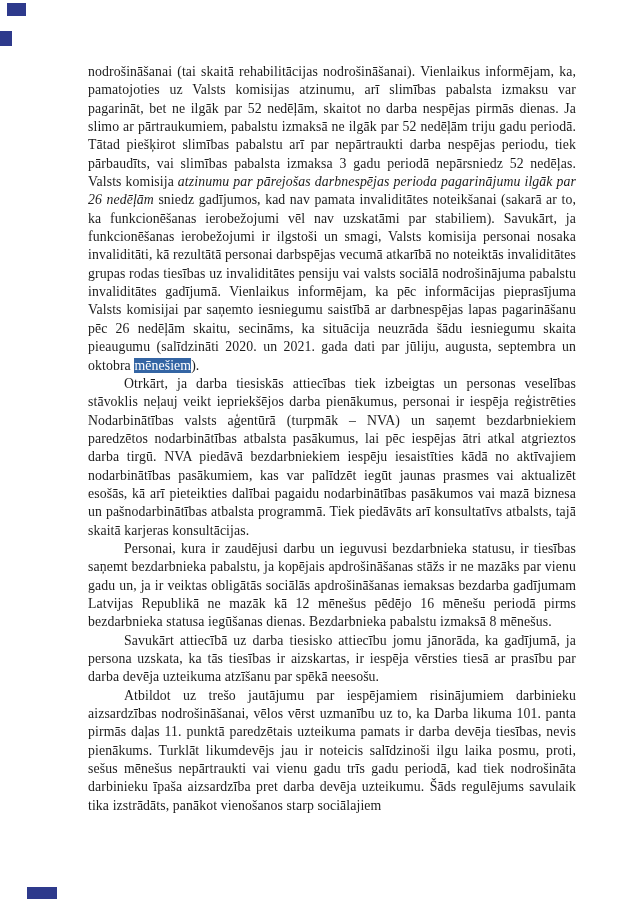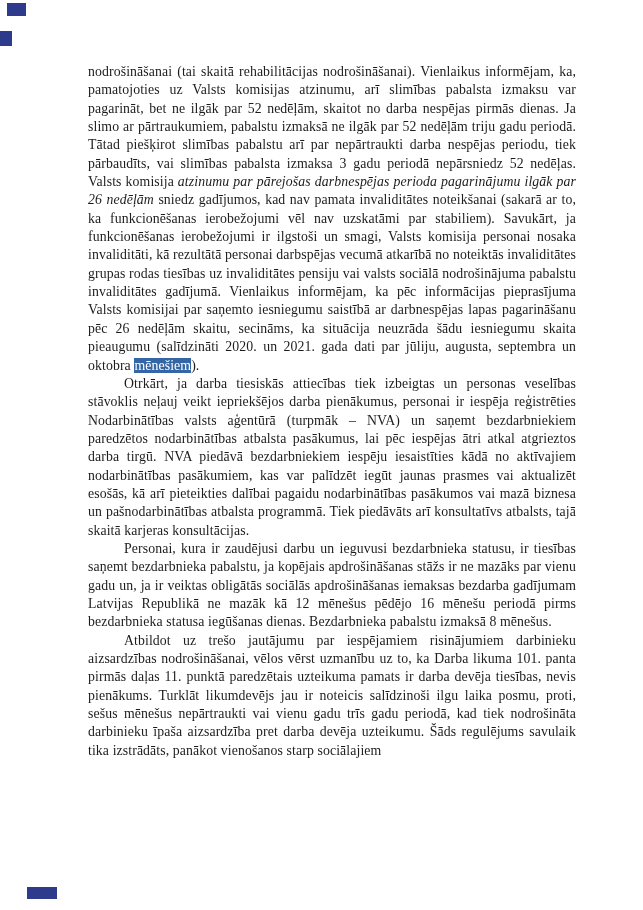--- a/index.html
+++ b/index.html
@@ -46,17 +46,18 @@
   <div class="redaction r3"></div>
 
   <div class="textblock">
 
     <p class="first"><span>nodrošināšanai (tai skaitā rehabilitācijas nodrošināšanai). Vienlaikus informējam, ka, pamatojoties uz Valsts komisijas atzinumu, arī slimības pabalsta izmaksu var pagarināt, bet ne ilgāk par 52 nedēļām, skaitot no darba nespējas pirmās dienas. Ja slimo ar pārtraukumiem, pabalstu izmaksā ne ilgāk par 52 nedēļām triju gadu periodā. Tātad piešķirot slimības pabalstu arī par nepārtraukti darba nespējas periodu, tiek pārbaudīts, vai slimības pabalsta izmaksa 3 gadu periodā nepārsniedz 52 nedēļas. Valsts komisija </span><i>atzinumu par pārejošas darbnespējas perioda pagarinājumu ilgāk par 26 nedēļām</i><span> sniedz gadījumos, kad nav pamata invaliditātes noteikšanai (sakarā ar to, ka funkcionēšanas ierobežojumi vēl nav uzskatāmi par stabiliem). Savukārt, ja funkcionēšanas ierobežojumi ir ilgstoši un smagi, Valsts komisija personai nosaka invaliditāti, kā rezultātā personai darbspējas vecumā atkarībā no noteiktās invaliditātes grupas rodas tiesības uz invaliditātes pensiju vai valsts sociālā nodrošinājuma pabalstu invaliditātes gadījumā. Vienlaikus informējam, ka pēc informācijas pieprasījuma Valsts komisijai par saņemto iesniegumu saistībā ar darbnespējas lapas pagarināšanu pēc 26 nedēļām skaitu, secināms, ka situācija neuzrāda šādu iesniegumu skaita pieaugumu (salīdzināti 2020. un 2021. gada dati par jūliju, augusta, septembra un oktobra </span><span class="hl">mēnešiem</span><span>).</span></p>
 
     <p><span>Otrkārt, ja darba tiesiskās attiecības tiek izbeigtas un personas veselības stāvoklis neļauj veikt iepriekšējos darba pienākumus, personai ir iespēja reģistrēties Nodarbinātības valsts aģentūrā (turpmāk – NVA) un saņemt bezdarbniekiem paredzētos nodarbinātības atbalsta pasākumus, lai pēc iespējas ātri atkal atgrieztos darba tirgū. NVA piedāvā bezdarbniekiem iespēju iesaistīties kādā no aktīvajiem nodarbinātības pasākumiem, kas var palīdzēt iegūt jaunas prasmes vai aktualizēt esošās, kā arī pieteikties dalībai pagaidu nodarbinātības pasākumos vai mazā biznesa un pašnodarbinātības atbalsta programmā. Tiek piedāvāts arī konsultatīvs atbalsts, tajā skaitā karjeras konsultācijas.</span></p>
 
     <p><span>Personai, kura ir zaudējusi darbu un ieguvusi bezdarbnieka statusu, ir tiesības saņemt bezdarbnieka pabalstu, ja kopējais apdrošināšanas stāžs ir ne mazāks par vienu gadu un, ja ir veiktas obligātās sociālās apdrošināšanas iemaksas bezdarba gadījumam Latvijas Republikā ne mazāk kā 12 mēnešus pēdējo 16 mēnešu periodā pirms bezdarbnieka statusa iegūšanas dienas. Bezdarbnieka pabalstu izmaksā 8 mēnešus.</span></p>
 
+    <p><span>Savukārt attiecībā uz darba tiesisko attiecību jomu jānorāda, ka gadījumā, ja persona uzskata, ka tās tiesības ir aizskartas, ir iespēja vērsties tiesā ar prasību par darba devēja uzteikuma atzīšanu par spēkā neesošu.</span></p>
 
     <p><span>Atbildot uz </span><b>trešo jautājumu</b><span> par iespējamiem risinājumiem darbinieku aizsardzības nodrošināšanai, vēlos vērst uzmanību uz to, ka Darba likuma 101. panta pirmās daļas 11. punktā paredzētais uzteikuma pamats ir darba devēja tiesības, nevis pienākums. Turklāt likumdevējs jau ir noteicis salīdzinoši ilgu laika posmu, proti, sešus mēnešus nepārtraukti vai vienu gadu trīs gadu periodā, kad tiek nodrošināta darbinieku īpaša aizsardzība pret darba devēja uzteikumu. Šāds regulējums savulaik tika izstrādāts, panākot vienošanos starp sociālajiem</span></p>
 
   </div>
 </div>
 
 </body></html>

